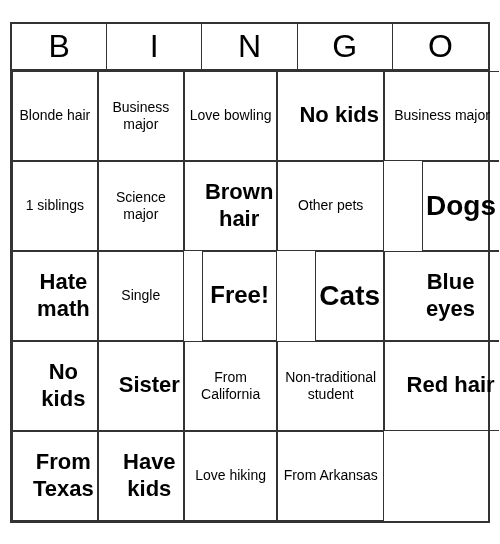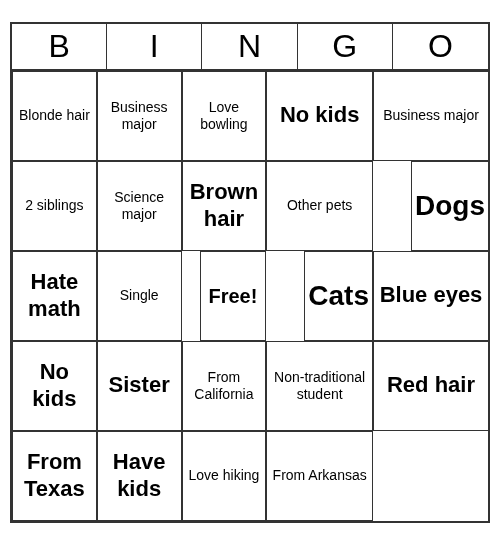--- a/index.html
+++ b/index.html
@@ -48,23 +48,24 @@
       font-size: 14px;
       line-height: 1.2;
     }
     .bingo-cell:nth-child(5n) {
       border-right: none;
       text-align: center;
     }
     .bingo-cell.large-text {
       font-size: 22px;
       font-weight: bold;
+      padding-left: 20px;
     }
     .bingo-cell.free {
-      font-size: 20px;
+      font-size: 24px;
       font-weight: bold;
       margin-left: 18px;
     }
     .bingo-cell.xl-text {
       font-size: 28px;
       font-weight: bold;
       margin-left: 38px;
     }
   </style>
 </head>
@@ -77,21 +78,21 @@
       <div class="bingo-header-cell">N</div>
       <div class="bingo-header-cell">G</div>
       <div class="bingo-header-cell">O</div>
     </div>
   <div class="bingo-grid">
   <div class="bingo-cell">Blonde hair</div>
       <div class="bingo-cell">Business major</div>
       <div class="bingo-cell">Love bowling</div>
       <div class="bingo-cell large-text">No kids</div>
       <div class="bingo-cell">Business major</div>
-      <div class="bingo-cell">2 siblings</div>
+      <div class="bingo-cell">1 siblings</div>
       <div class="bingo-cell">Science major</div>
       <div class="bingo-cell large-text">Brown hair</div>
       <div class="bingo-cell">Other pets</div>
       <div class="bingo-cell xl-text">Dogs</div>
       <div class="bingo-cell large-text">Hate math</div>
       <div class="bingo-cell">Single</div>
       <div class="bingo-cell free">Free!</div>
       <div class="bingo-cell xl-text">Cats</div>
       <div class="bingo-cell large-text">Blue eyes</div>
       <div class="bingo-cell large-text">No kids</div>

